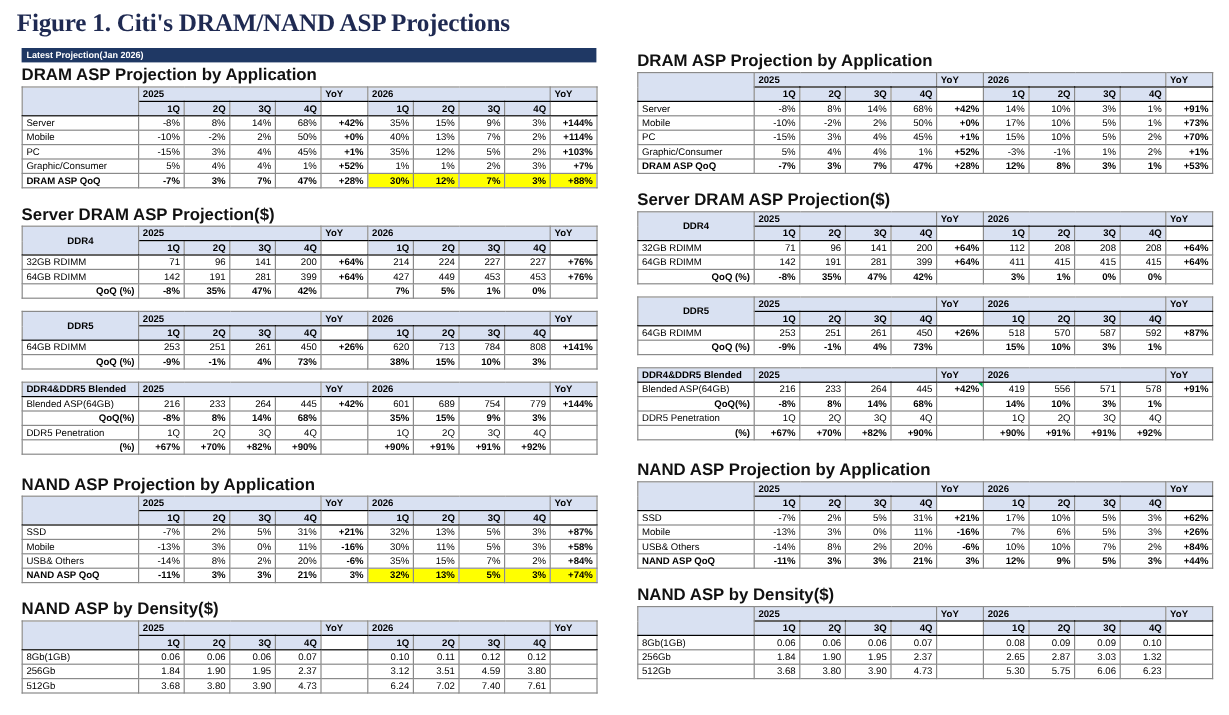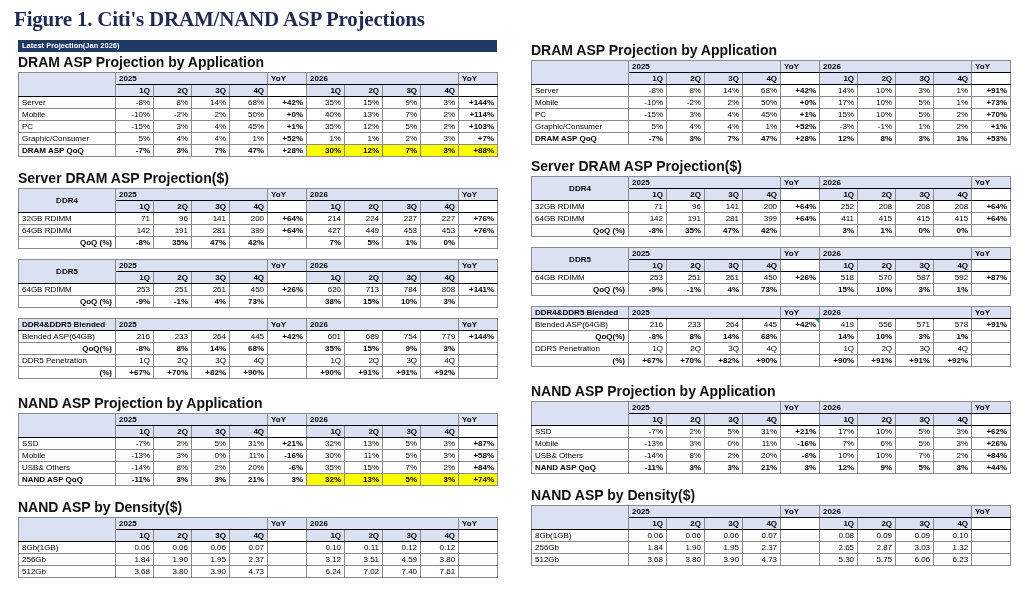--- a/index.html
+++ b/index.html
@@ -703,21 +703,21 @@
                 </tr>
               </thead>
               <tbody>
                 <tr>
                   <td class="lb">32GB RDIMM</td>
                   <td class="d gl">71</td>
                   <td class="d">96</td>
                   <td class="d">141</td>
                   <td class="d">200</td>
                   <td class="d gl b">+64%</td>
-                  <td class="d gl">252</td>
+                  <td class="d gl">112</td>
                   <td class="d">208</td>
                   <td class="d">208</td>
                   <td class="d">208</td>
                   <td class="d gl b">+64%</td>
                 </tr>
                 <tr>
                   <td class="lb">64GB RDIMM</td>
                   <td class="d gl">142</td>
                   <td class="d">191</td>
                   <td class="d">281</td>

